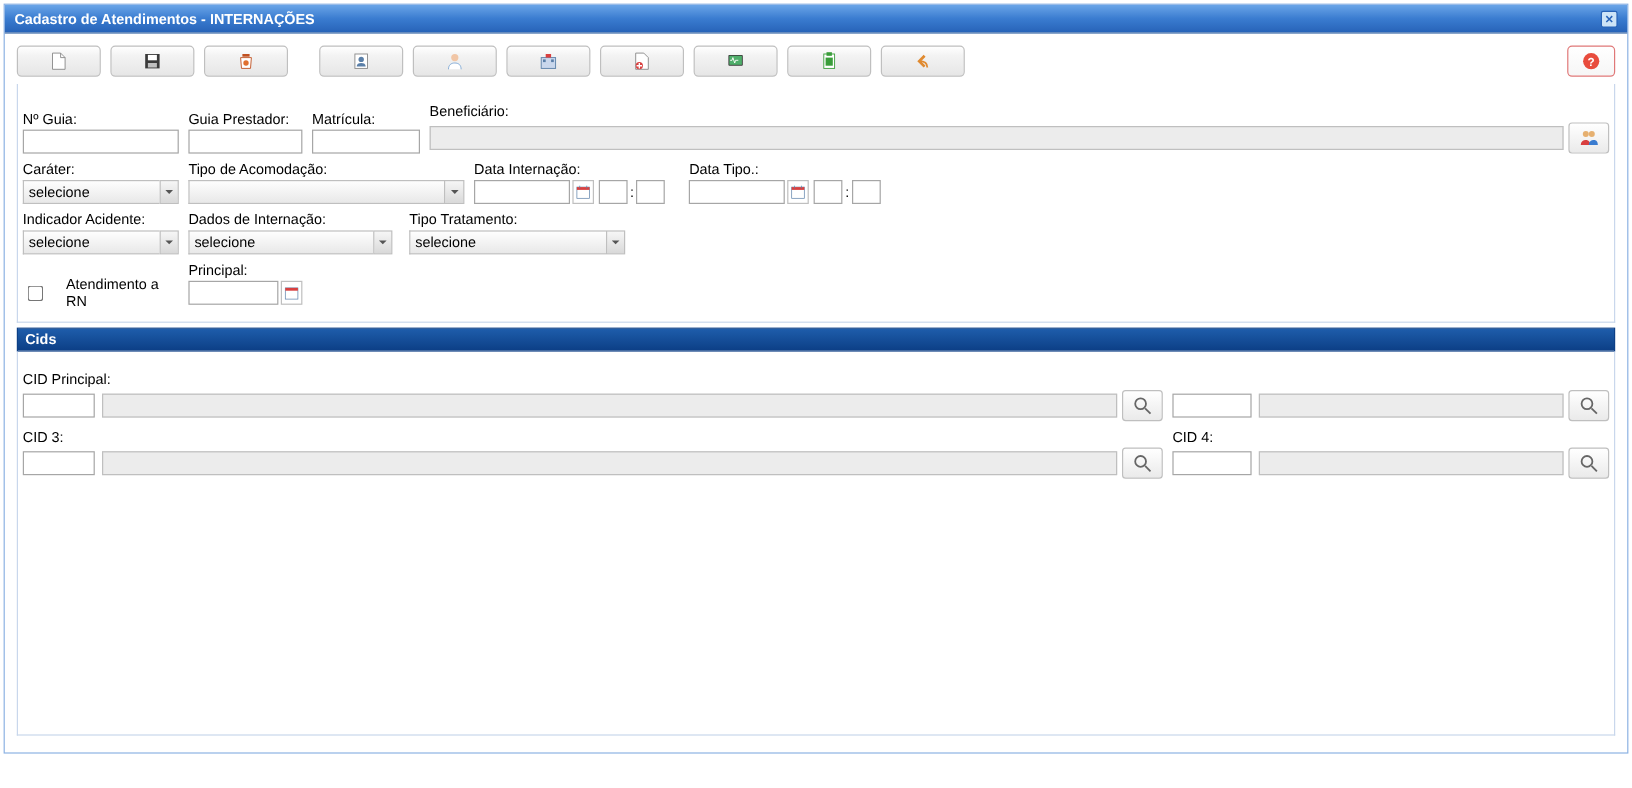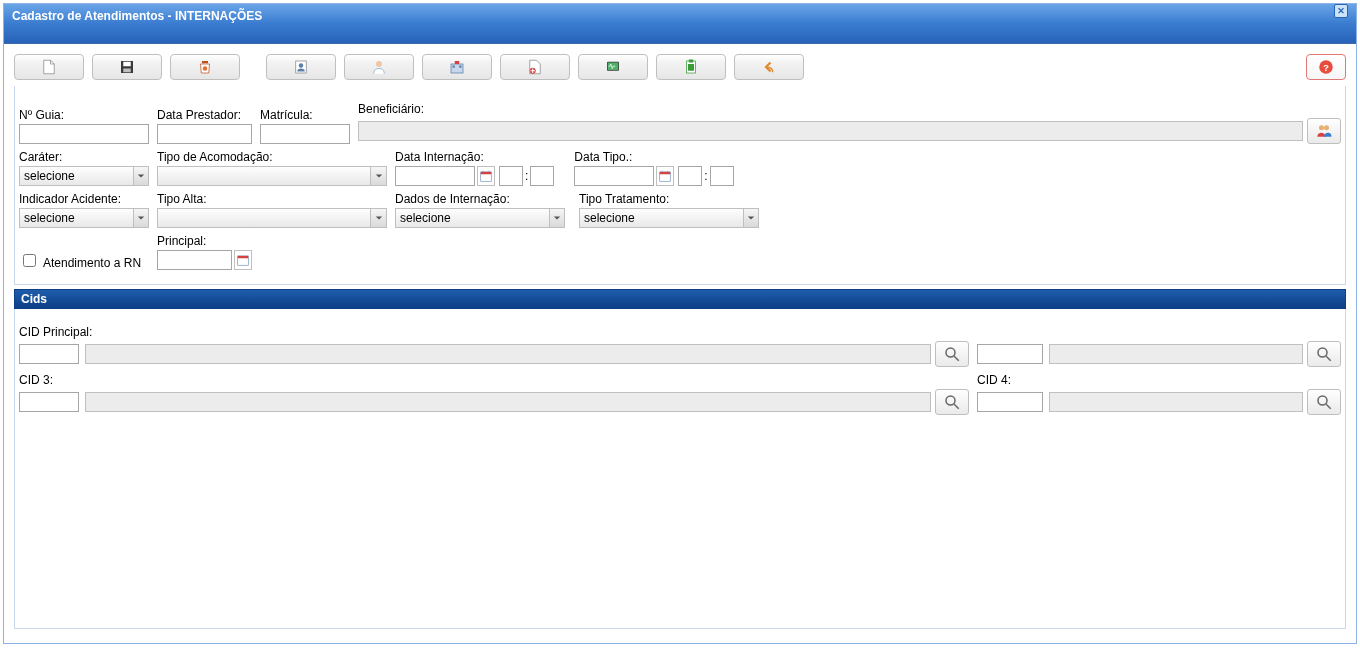--- a/index.html
+++ b/index.html
@@ -17,25 +17,25 @@
     background: #fff;
     width: 1354px;
   }
 
   .titlebar {
     background: linear-gradient(to bottom, #6aa5e8 0%, #3a7cd0 50%, #2763b8 100%);
     color: #fff;
     font-weight: bold;
     font-size: 12px;
     padding: 0 8px;
-    height: 40px;
+    height: 24px;
     line-height: 24px;
     display: flex;
     justify-content: space-between;
-    align-items: flex-start;
+    align-items: center;
     border-bottom: 1px solid #3c6aa8;
   }
   .titlebar .close {
     width: 14px; height: 14px;
     background: #cde4f7;
     border: 1px solid #2763b8;
     display:flex; align-items:center; justify-content:center;
     font-size:9px; color:#2763b8; cursor:pointer;
     border-radius:2px;
   }
@@ -160,21 +160,21 @@
     width: 34px; height: 26px;
     border: 1px solid #bfbfbf;
     border-radius: 3px;
     background: linear-gradient(to bottom,#ffffff,#eaeaea);
     display:flex;align-items:center;justify-content:center;
     cursor:pointer;
     margin-left: 4px;
   }
 
   .chk {
-    display:flex; align-items:flex-end; gap:4px;
+    display:flex; align-items:center; gap:16px;
     height:20px;
   }
 
   .inline-group { display:flex; align-items:center; }
 
 </style>
 </head>
 <body>
 
 <div class="window">
@@ -265,21 +265,21 @@
     </div>
 
     <div class="section-body">
 
       <div class="row">
         <div class="field" style="width:130px">
           <label>Nº Guia:</label>
           <input type="text" class="txt" value="" style="">
         </div>
         <div class="field" style="width:95px">
-          <label>Data Prestador:</label>
+          <label>Guia Prestador:</label>
           <input type="text" class="txt" value="" style="">
         </div>
         <div class="field" style="width:90px">
           <label>Matrícula:</label>
           <input type="text" class="txt" value="" style="">
         </div>
         <div class="field" style="flex:1">
           <label>Beneficiário:</label>
           <div class="inline-group">
             <input type="text" class="txt ro" style="flex: 1 1 0%;" readonly="" value="">
@@ -359,31 +359,20 @@
           <label>Indicador Acidente:</label>
           <div class="combo">
             <input type="text" readonly="" value="selecione" style="">
             <div class="trigger">
                 <svg viewBox="0 0 10 10">
                   <path d="M1 3l4 4 4-4" fill="#555"></path>
                 </svg>
               </div>
           </div>
         </div>
-        <div class="field" style="width:230px">
-          <label>Tipo Alta:</label>
-          <div class="combo">
-            <input type="text" readonly="" value="" style="">
-            <div class="trigger">
-                <svg viewBox="0 0 10 10">
-                  <path d="M1 3l4 4 4-4" fill="#555"></path>
-                </svg>
-              </div>
-          </div>
-        </div>
         <div class="field" style="width:170px">
           <label>Dados de Internação:</label>
           <div class="combo">
             <input type="text" readonly="" value="selecione" style="">
             <div class="trigger">
                 <svg viewBox="0 0 10 10">
                   <path d="M1 3l4 4 4-4" fill="#555"></path>
                 </svg>
               </div>
           </div>

